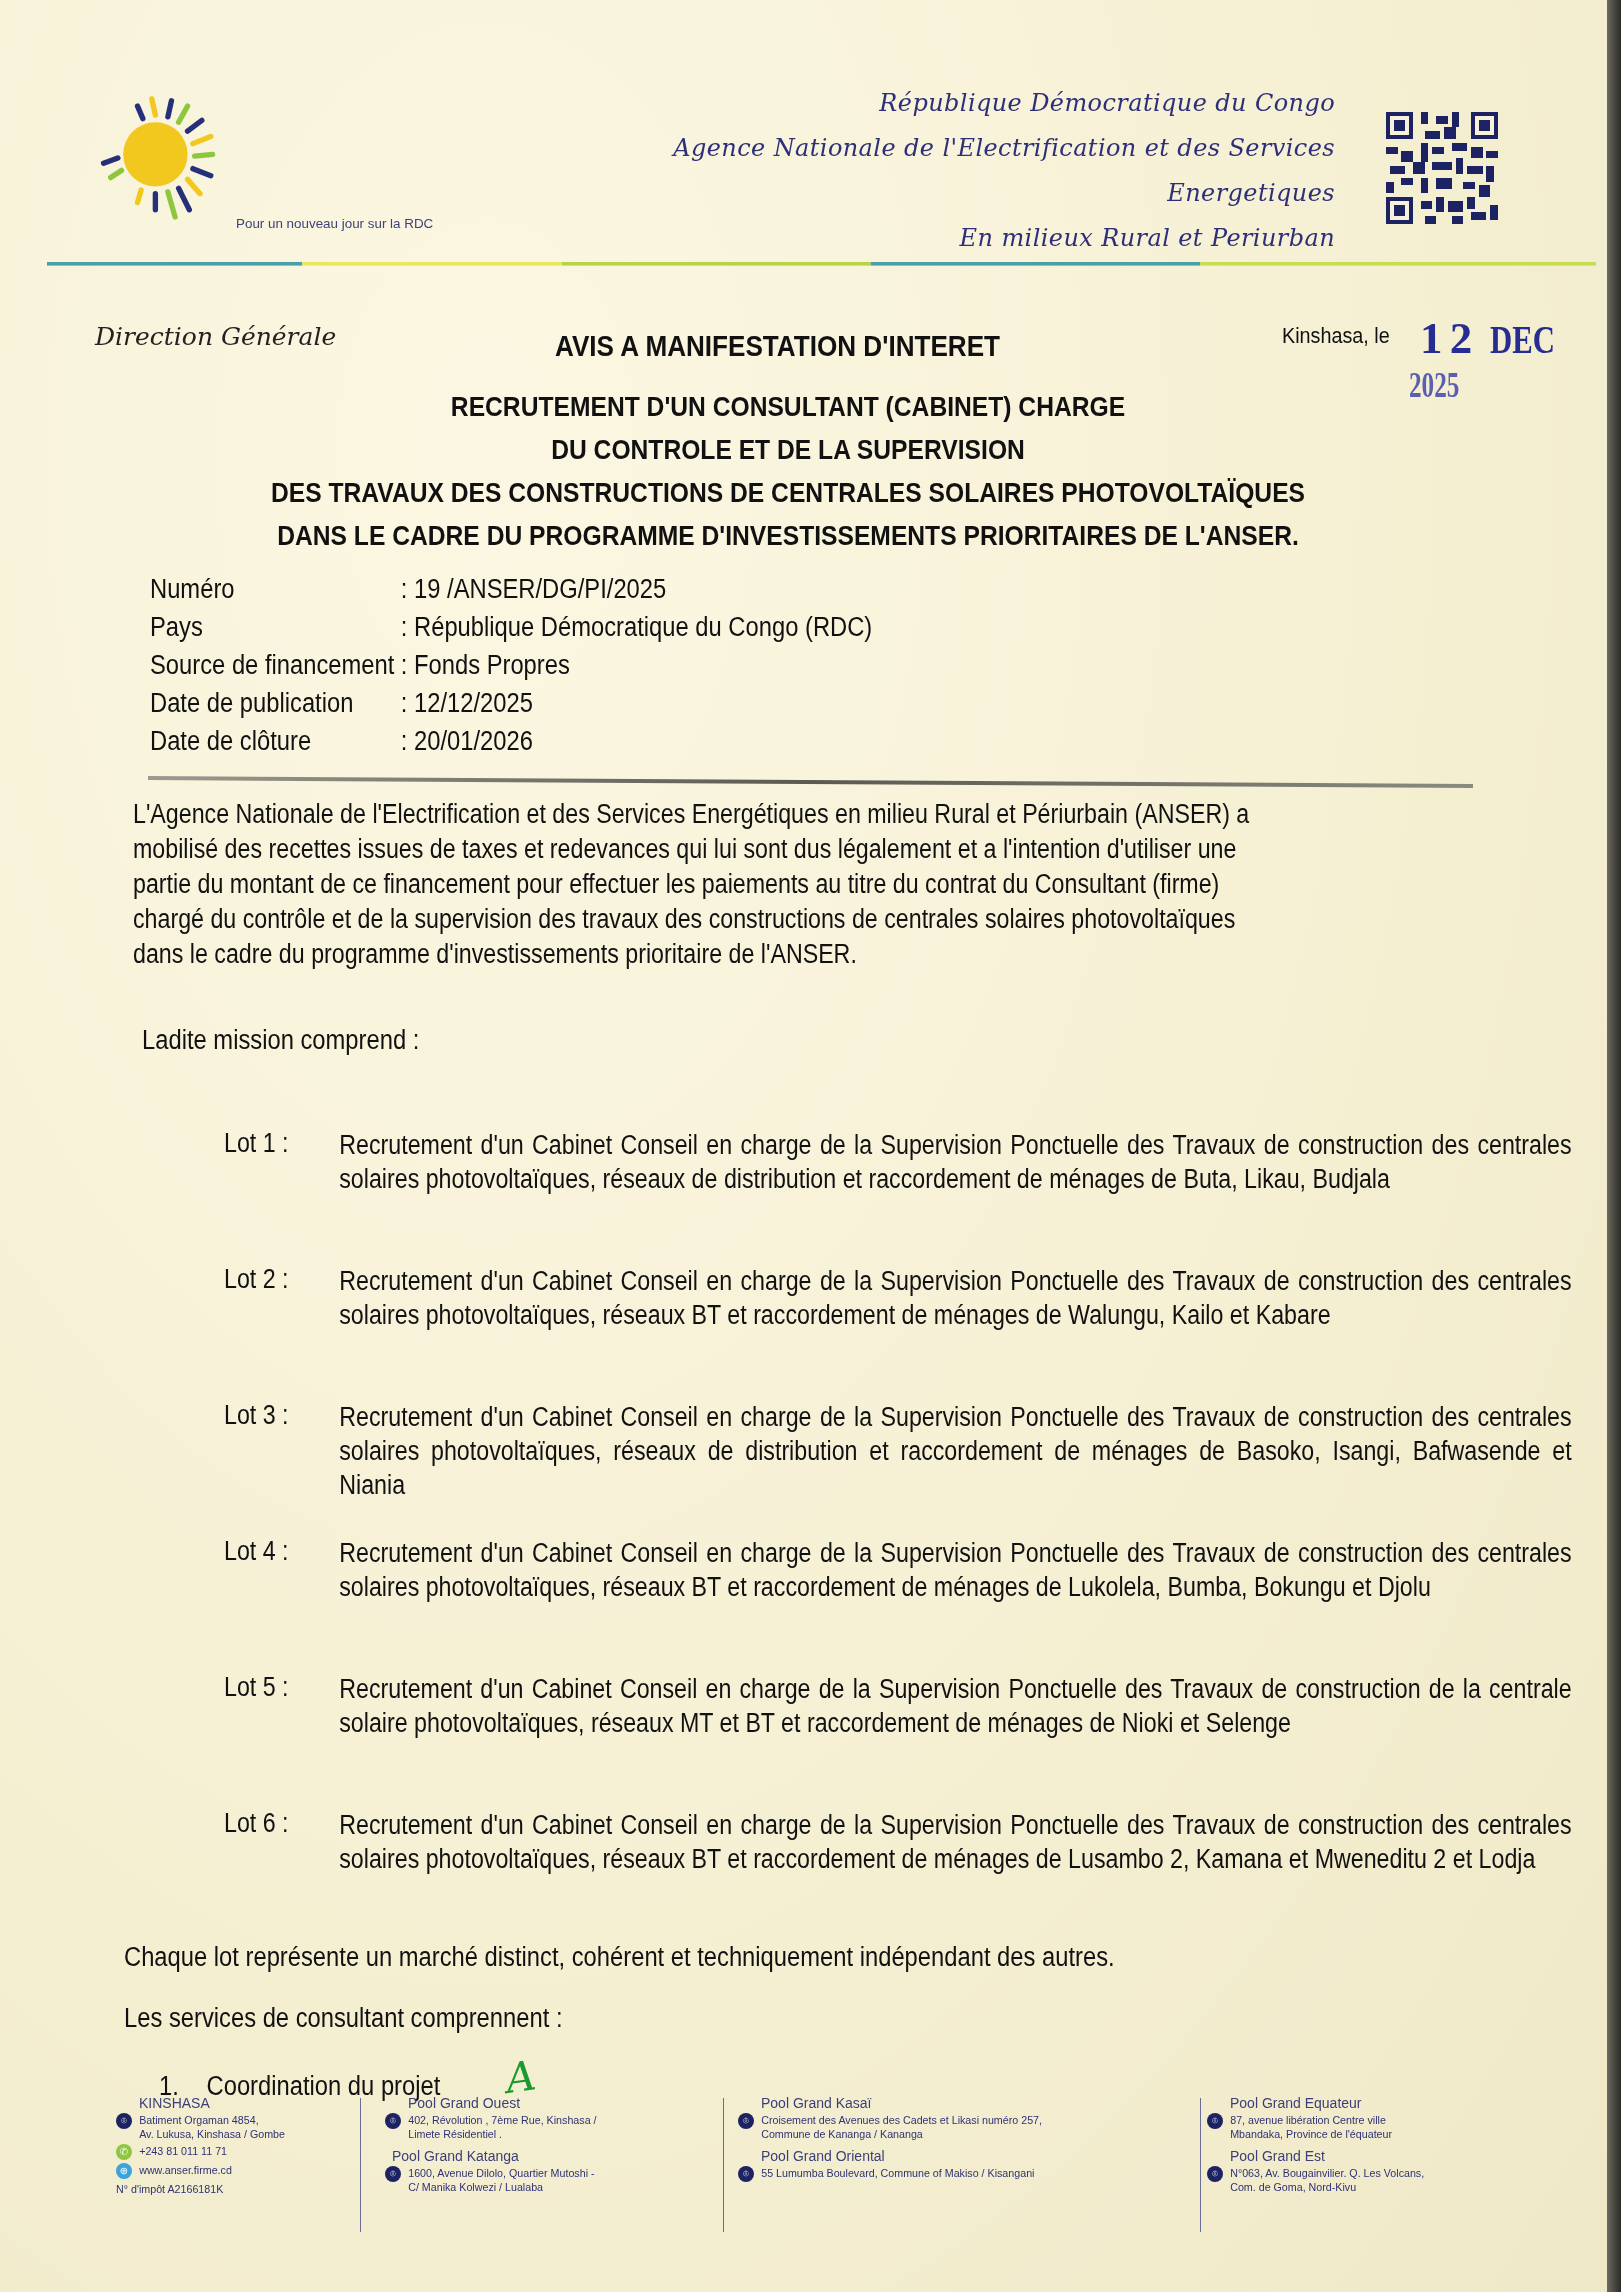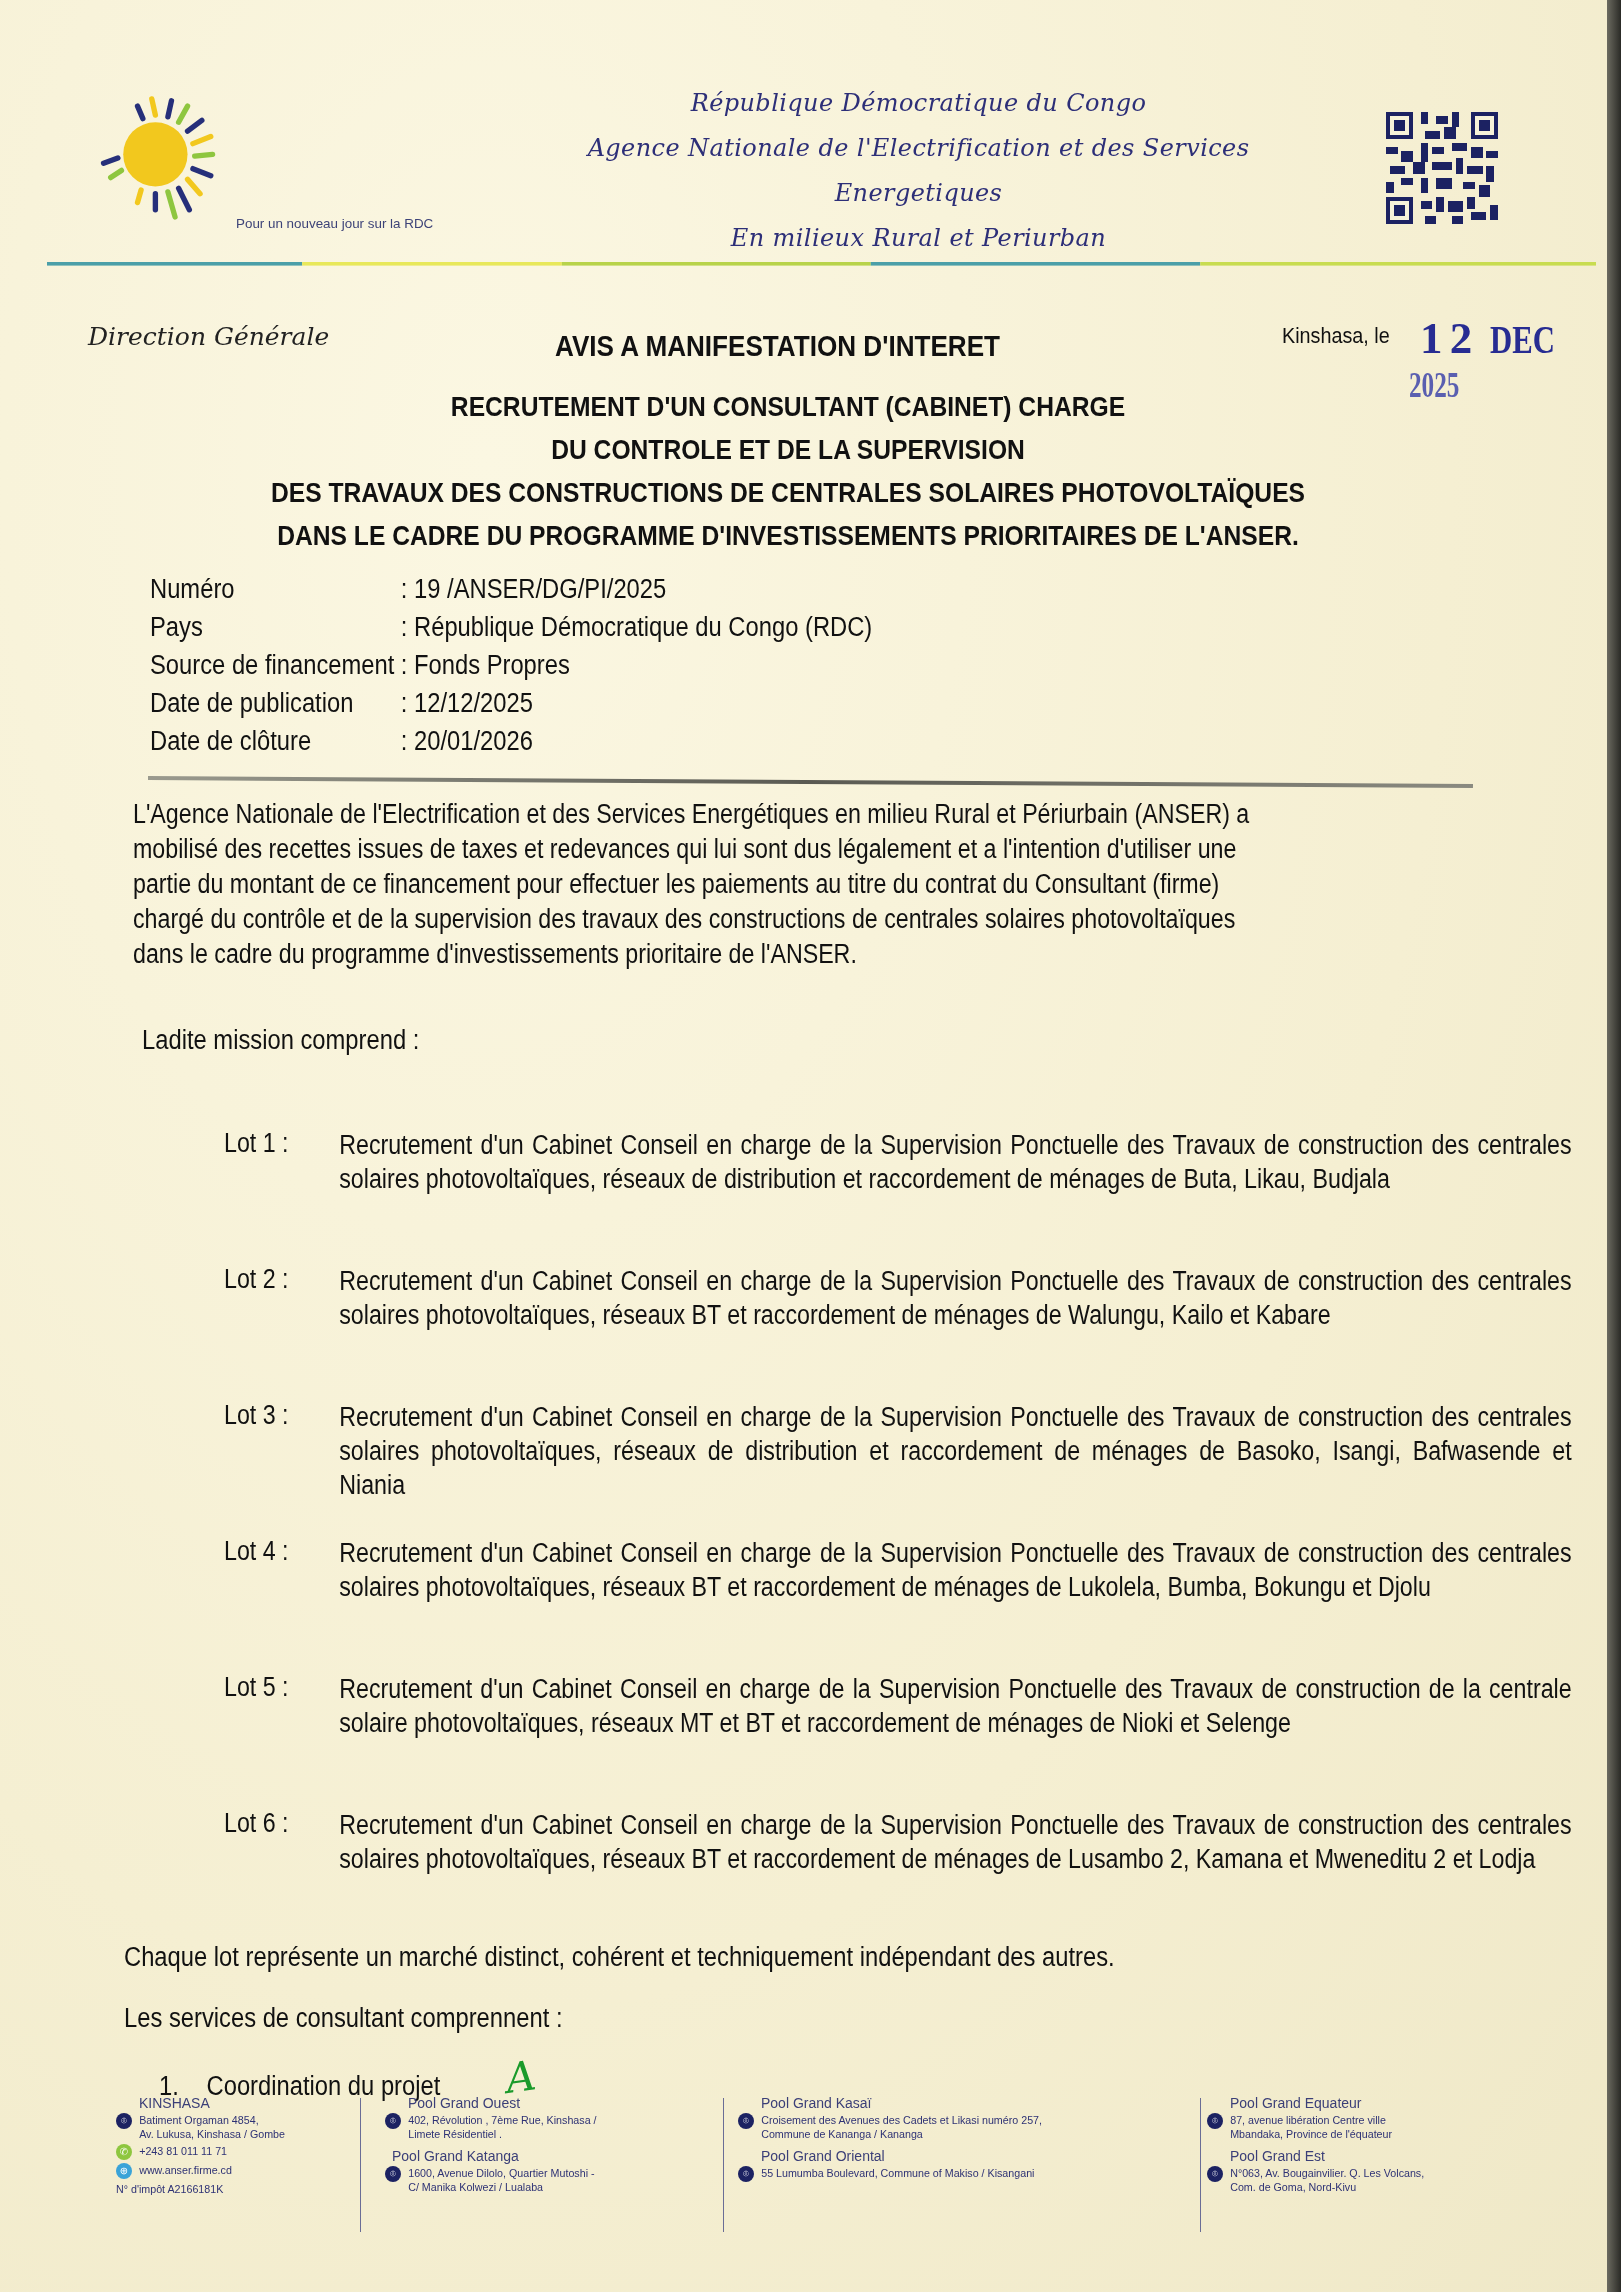--- a/index.html
+++ b/index.html
@@ -9,27 +9,27 @@
     background-image: radial-gradient(ellipse at 30% 20%, #fbf7e2 0%, #f5efd2 60%, #efe8c7 100%);
     font-family: "Liberation Sans", sans-serif; color: #111;
   }
   .abs { position: absolute; }
   .right-edge { position: absolute; top: 0; right: 0; width: 14.3px; height: 2293px; background: linear-gradient(to right, #6b6a60, #2a2a26); }
 
   
   .logo { left: 100px; top: 90px; width: 376px; height: 143px; }
   .logo-word { position: absolute; left: 133px; top: 18px; font-size: 86px; font-weight: bold; color: #262f7a; letter-spacing: -1.8px; line-height: 1; }
   .logo-tagline { position: absolute; left: 136px; top: 106px; font-size: 13.4px; color: #3d4378; margin-top: 20px; }
-  .header-center { left: 502px; top: 81px; width: 833px; text-align: center; font-family: "DejaVu Serif", serif; font-style: italic; color: #2d2f78; }
+  .header-center { left: 502px; top: 81px; width: 833px; text-align: right; font-family: "DejaVu Serif", serif; font-style: italic; color: #2d2f78; }
   .header-center div { font-size: 24px; line-height: 45px; letter-spacing: 0.4px; }
   .qr { left: 1384px; top: 112px; width: 116px; height: 112px; }
   .divider-top { left: 47px; top: 262px; width: 1549px; height: 3.6px; }
 
   
-  .direction { left: 88px; top: 322px; font-family: "DejaVu Serif", serif; font-style: italic; font-size: 25px; color: #222; }
+  .direction { left: 95px; top: 322px; font-family: "DejaVu Serif", serif; font-style: italic; font-size: 25px; color: #222; }
   .avis-title { left: 555px; top: 330px; font-size: 29px; font-weight: bold; transform: scaleX(0.9); transform-origin: left; }
   .date-label { left: 1282px; top: 324px; font-size: 21.5px; transform: scaleX(0.92); transform-origin: left; }
   .stamp { left: 1420px; top: 312px; font-family: Liberation Serif, serif; font-weight: bold; color: #272c92; }
   .stamp .day { font-size: 45px; letter-spacing: 7.2px; }
   .stamp .mon { font-size: 41px; margin-left: 10.7px; transform: scaleX(0.75); display: inline-block; transform-origin: left; }
   .stamp .yr { font-size: 36px; color: #5a5fb0; margin-left: -10.7px; transform: scaleX(0.7); display: inline-block; transform-origin: left; }
   .subtitle { left: 161px; top: 385px; width: 1254px; text-align: center; font-weight: bold; font-size: 28px; line-height: 43px; }
   .subtitle div { transform: scaleX(0.88); }
 
   

